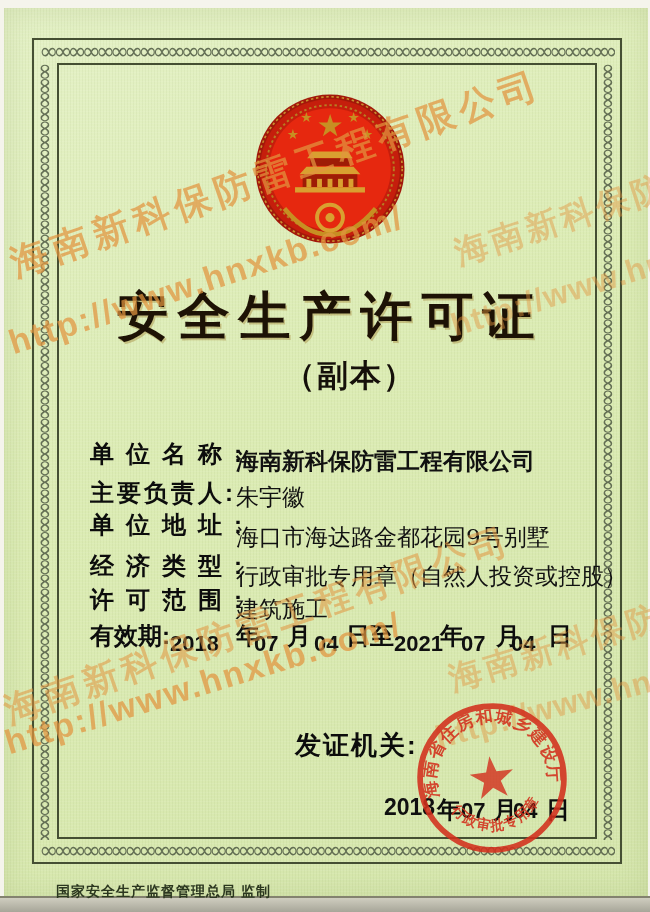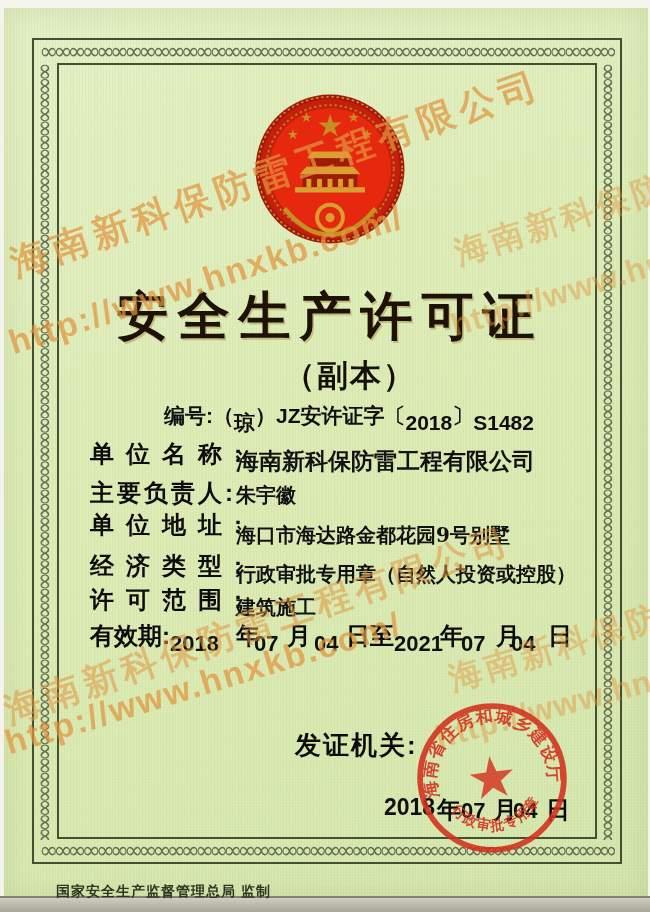--- a/index.html
+++ b/index.html
@@ -40,21 +40,21 @@
          font-size:31px;font-weight:800;letter-spacing:2px;color:#15100a;padding-left:48px;}
   .serial{position:absolute;left:160px;top:394px;z-index:4;font-size:21px;
          font-weight:600;color:#0f0f0f;white-space:nowrap;}
   .serial .fill{display:inline-block;transform:translateY(7px);font-weight:800;font-size:21px;}
   .fields{position:absolute;left:86px;top:0;width:520px;z-index:4;}
   .frow{position:absolute;left:0;white-space:nowrap;}
   .flabel{display:inline-block;width:146px;font-size:24px;font-weight:700;color:#0c0c0c;}
   .ls4{letter-spacing:12px;} .ls5{letter-spacing:3px;}
   .fvalue{display:inline-block;vertical-align:top;color:#111;}
   .v-hei{font-size:23px;font-weight:800;transform:translateY(8px);}
-  .v-kai{font-family:"DejaVu Serif","Liberation Serif",serif;font-weight:700;font-size:20px;transform:translateY(9px);}
+  .v-kai{font-family:"DejaVu Serif","Liberation Serif",serif;font-weight:400;font-size:23px;transform:translateY(9px);}
   .validity{position:absolute;left:86px;top:612px;height:40px;width:520px;z-index:4;}
   .validity span{position:absolute;white-space:nowrap;}
   .vu{font-size:24px;font-weight:700;color:#0c0c0c;text-align:right;}
   .vn{font-size:22px;font-weight:800;color:#101010;}
   .issuer{position:absolute;left:291px;top:720px;z-index:4;font-size:26px;
           font-weight:800;letter-spacing:2px;color:#0c0c0c;text-align:right;}
   .issue-date{position:absolute;left:380px;top:786px;height:34px;width:220px;z-index:5;}
   .issue-date span{position:absolute;white-space:nowrap;}
   .footer{position:absolute;left:52px;top:875px;z-index:4;font-size:14px;
           font-weight:800;letter-spacing:1px;color:#2b371f;}
@@ -102,23 +102,20 @@
       <rect x="62.2" y="56.5" width="3.2" height="5.5" fill="#d9a030"></rect>
       <rect x="27" y="62" width="46" height="3.5" fill="#d9a030"></rect>
       <path d="M20,76 Q35,94 50,93 Q65,94 80,76" fill="none" stroke="#c78f22" stroke-width="3"></path>
       <circle cx="50" cy="82" r="8.5" fill="none" stroke="#d9a030" stroke-width="2.6"></circle>
       <circle cx="50" cy="82" r="3" fill="#d9a030"></circle>
     </svg>
 
     <div class="title">安全生产许可证</div>
     <div class="subtitle">（副本）</div>
 
-    <div class="serial">
-      <span>编号:</span><span>（</span><span class="fill">琼</span><span>）</span><span>JZ安许证字</span><span>〔</span><span class="fill">2018</span><span>〕</span><span class="fill">S1482</span>
-    </div>
 
     <div class="fields">
       <div class="frow" style="top:430px">
         <span class="flabel ls4">单位名称:</span><span class="fvalue v-hei">海南新科保防雷工程有限公司</span>
       </div>
       <div class="frow" style="top:469px">
         <span class="flabel ls5">主要负责人:</span><span class="fvalue v-kai" style="transform:translateY(5px)">朱宇徽</span>
       </div>
       <div class="frow" style="top:501px">
         <span class="flabel ls4">单位地址:</span><span class="fvalue v-kai" style="transform:translateY(13px)">海口市海达路金都花园9号别墅</span>

